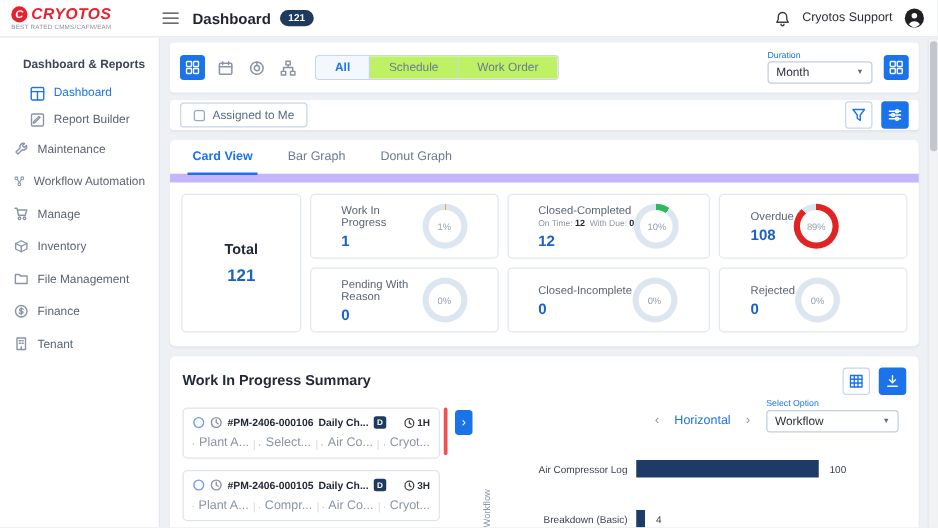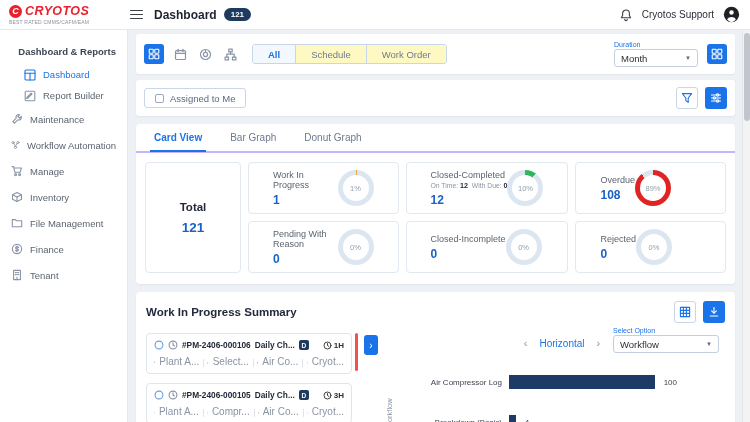--- a/index.html
+++ b/index.html
@@ -33,38 +33,38 @@
 .side-item.active svg.ic{stroke:#1a73e8}
 .side-item.group svg.ic{stroke:#4a5564}
 
 .main{position:absolute;left:128px;top:30px;right:13px;bottom:0;padding:4px 2px 0 8px}
 
 .toolbar{background:#fff;border-radius:3px;display:flex;align-items:center;gap:7px;padding:4px 8px;height:40px;box-shadow:0 1px 2px rgba(20,40,80,.05)}
 .sq-btn{width:20px;height:20px;border-radius:3px;display:flex;align-items:center;justify-content:center;cursor:pointer;flex:none}
 .sq-btn.primary{background:#1a73e8}
 .view-ic{width:18px;height:18px;display:flex;align-items:center;justify-content:center;cursor:pointer}
 .seg{display:flex;border:1px solid #c9d6e8;border-radius:3px;overflow:hidden;height:20px;margin-left:6px}
-.seg-btn{padding:0 15px;font-size:9.5px;color:#6b7a90;display:flex;align-items:center;background:#fef9c3;border-right:1px solid #c9d6e8;cursor:pointer}
+.seg-btn{padding:0 15px;font-size:9.5px;color:#6b7a90;display:flex;align-items:center;background:#bef264;border-right:1px solid #c9d6e8;cursor:pointer}
 .seg-btn:last-child{border-right:none}
 .seg-btn.active{color:#1a73e8;font-weight:bold;background:#f3f8ff}
 .select-group{display:flex;flex-direction:column;margin-left:auto;margin-right:2px}
 .select-label{font-size:7px;color:#1a73e8;margin-bottom:1px}
 .select-box{border:1px solid #c3cede;border-radius:3px;height:18px;display:flex;align-items:center;justify-content:space-between;gap:8px;padding:0 6px;font-size:9.5px;color:#2b2f36;min-width:84px;background:#fff;cursor:pointer}
 .caret{font-size:6px;color:#5f6b7a}
 
-.toolbar2{margin-top:6px;background:#fff;border-radius:3px;display:flex;align-items:center;padding:4px 8px;height:36px;box-shadow:0 1px 2px rgba(20,40,80,.05)}
+.toolbar2{margin-top:6px;background:#fff;border-radius:3px;display:flex;align-items:center;padding:4px 8px;height:24px;box-shadow:0 1px 2px rgba(20,40,80,.05)}
 .assigned-btn{display:flex;align-items:center;gap:6px;border:1px solid #c9d6e8;border-radius:3px;padding:0 10px;height:20px;color:#5a6b85;font-size:9.5px;background:#fff;cursor:pointer}
 .checkbox{width:9px;height:9px;border:1px solid #9aa8bd;border-radius:2px;background:#fff}
 .toolbar2-right{margin-left:auto;display:flex;gap:7px}
 .tool-btn{width:22px;height:22px;border-radius:3px;display:flex;align-items:center;justify-content:center;cursor:pointer}
 .tool-btn.outline{border:1px solid #c9d6e8;background:#fff}
 .tool-btn.primary{background:#1a73e8}
 
 .panel{margin-top:8px;background:#fff;border-radius:4px;box-shadow:0 1px 2px rgba(20,40,80,.05)}
-.tabs{display:flex;border-bottom:2px solid #c4b5fd;padding:0 4px}
+.tabs{display:flex;border-bottom:7px solid #c4b5fd;padding:0 4px}
 .tab{padding:8px 14px;font-size:10px;color:#6b7a90;cursor:pointer;position:relative}
 .tab.active{color:#1a73e8;font-weight:bold}
 .tab.active::after{content:"";position:absolute;left:10px;right:10px;bottom:-1px;height:2px;background:#1a73e8}
 .cards{display:flex;gap:7px;padding:9px 9px 11px}
 .total-card{width:96px;border:1px solid #e2e8f0;border-radius:4px;display:flex;flex-direction:column;align-items:center;justify-content:center;gap:7px;flex:none}
 .total-label{font-size:11.5px;font-weight:bold;color:#23293a}
 .total-value{font-size:13.5px;font-weight:bold;color:#1a62c5}
 .stat-grid{flex:1;display:grid;grid-template-columns:repeat(3,1fr);grid-auto-rows:52px;gap:7px}
 .stat-card{border:1px solid #e2e8f0;border-radius:4px;padding:6px 24px;display:flex;justify-content:flex-start;align-items:center;cursor:pointer}
 .stat-left{display:flex;flex-direction:column}

